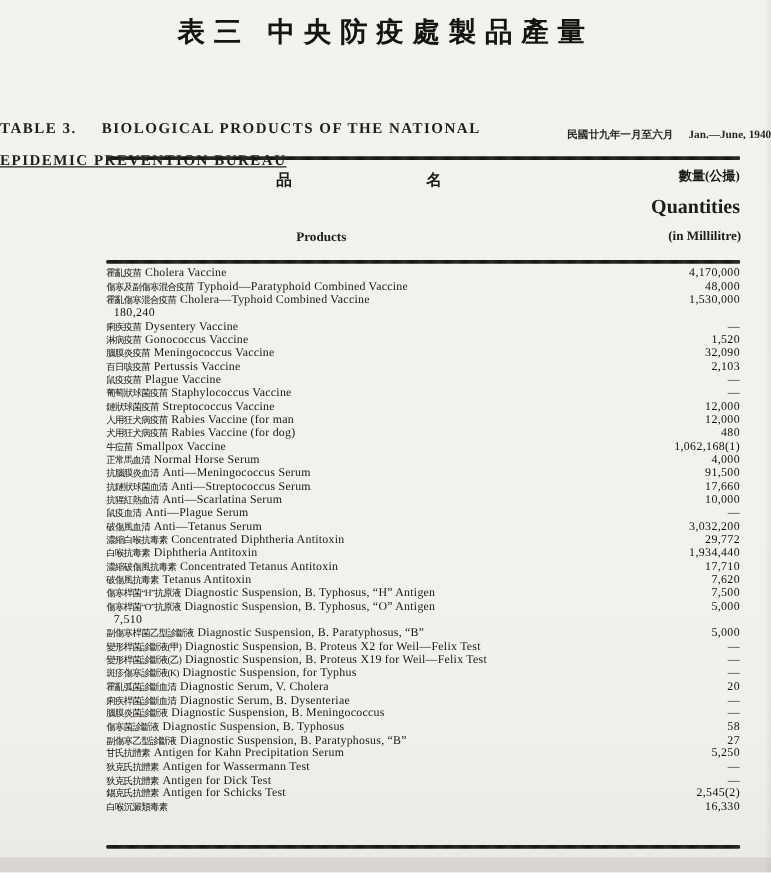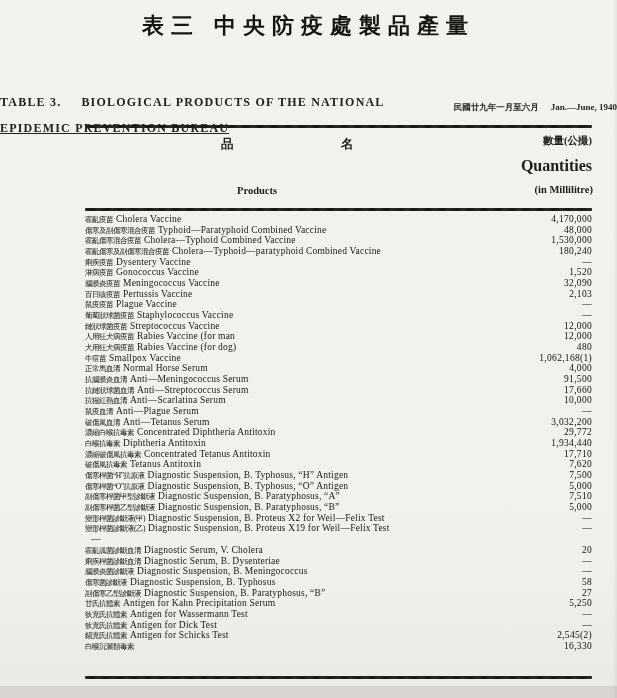--- a/index.html
+++ b/index.html
@@ -94,21 +94,20 @@
     <span class="pname"><span class="cn">傷寒及副傷寒混合疫苗</span><span>Typhoid—Paratyphoid Combined Vaccine</span></span>
     <span class="qty">48,000</span>
   </div>
 
   <div class="trow">
     <span class="pname"><span class="cn">霍亂傷寒混合疫苗</span><span>Cholera—Typhoid Combined Vaccine</span></span>
     <span class="qty">1,530,000</span>
   </div>
 
   <div class="trow">
-    <span class="pname"><span class="cn">霍亂傷寒及副傷寒混合疫苗</span><span>Cholera—Typhoid—paratyphoid Combined Vaccine</span></span>
     <span class="qty">180,240</span>
   </div>
 
   <div class="trow">
     <span class="pname"><span class="cn">痢疾疫苗</span><span>Dysentery Vaccine</span></span>
     <span class="qty">—</span>
   </div>
 
   <div class="trow">
     <span class="pname"><span class="cn">淋病疫苗</span><span>Gonococcus Vaccine</span></span>
@@ -210,40 +209,40 @@
     <span class="pname"><span class="cn">傷寒桿菌“H”抗原液</span><span>Diagnostic Suspension, B. Typhosus, “H” Antigen</span></span>
     <span class="qty">7,500</span>
   </div>
 
   <div class="trow">
     <span class="pname"><span class="cn">傷寒桿菌“O”抗原液</span><span>Diagnostic Suspension, B. Typhosus, “O” Antigen</span></span>
     <span class="qty">5,000</span>
   </div>
 
   <div class="trow">
-    <span class="pname"><span class="cn">副傷寒桿菌甲型診斷液</span><span>Diagnostic Suspension, B. Paratyphosus, “A”</span></span>
     <span class="qty">7,510</span>
   </div>
 
   <div class="trow">
     <span class="pname"><span class="cn">副傷寒桿菌乙型診斷液</span><span>Diagnostic Suspension, B. Paratyphosus, “B”</span></span>
     <span class="qty">5,000</span>
   </div>
 
   <div class="trow">
     <span class="pname"><span class="cn">變形桿菌診斷液(甲)</span><span>Diagnostic Suspension, B. Proteus X2 for Weil—Felix Test</span></span>
     <span class="qty">—</span>
   </div>
 
   <div class="trow">
     <span class="pname"><span class="cn">變形桿菌診斷液(乙)</span><span>Diagnostic Suspension, B. Proteus X19 for Weil—Felix Test</span></span>
     <span class="qty">—</span>
   </div>
 
   <div class="trow">
+    <span class="pname"><span class="cn">斑疹傷寒診斷液(K)</span><span>Diagnostic Suspension, for Typhus</span></span>
     <span class="qty">—</span>
   </div>
 
   <div class="trow">
     <span class="pname"><span class="cn">霍亂弧菌診斷血清</span><span>Diagnostic Serum, V. Cholera</span></span>
     <span class="qty">20</span>
   </div>
 
   <div class="trow">
     <span class="pname"><span class="cn">痢疾桿菌診斷血清</span><span>Diagnostic Serum, B. Dysenteriae</span></span>

